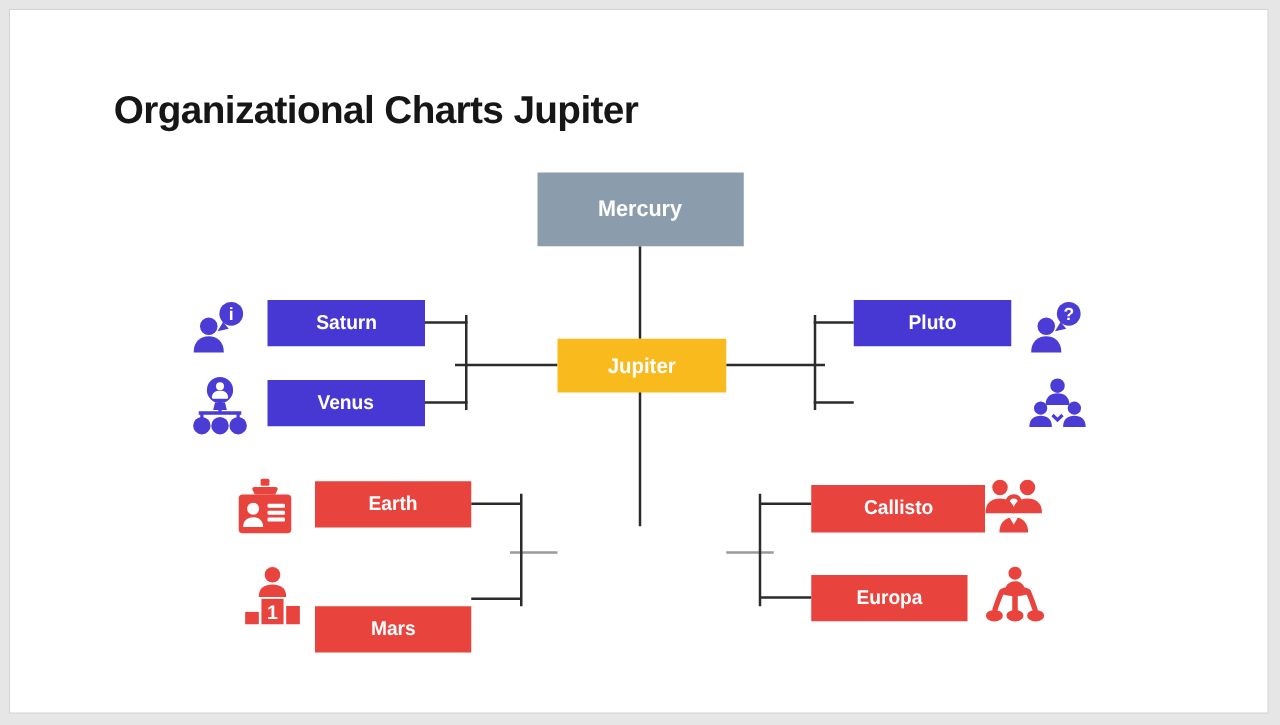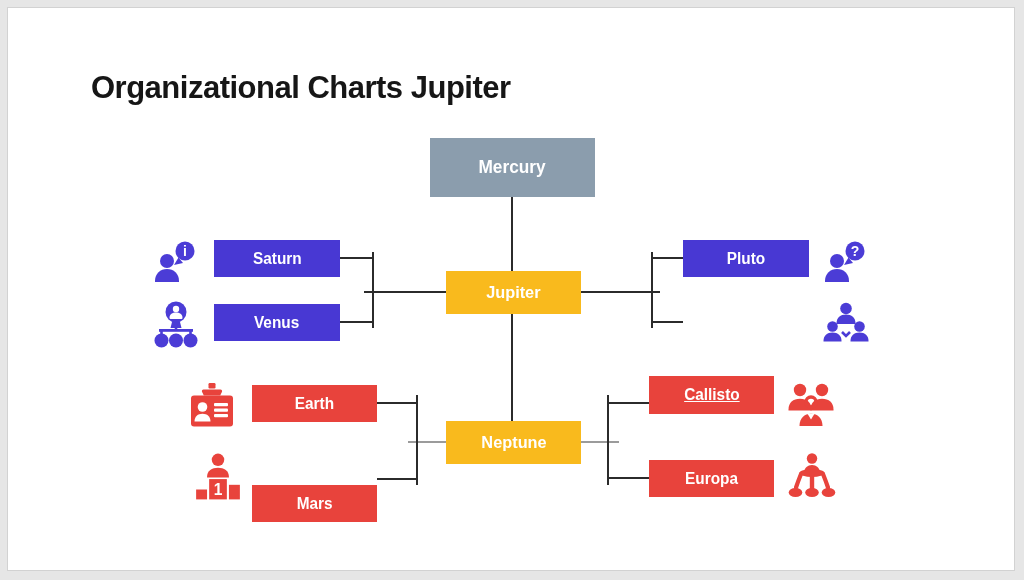--- a/index.html
+++ b/index.html
@@ -47,39 +47,36 @@
   <div class="line" style="left:607px;top:395px;width:1.5px;height:90px;"></div>
   <div class="line" style="left:608px;top:402px;width:41px;height:1.5px;"></div>
   <div class="line" style="left:608px;top:477px;width:41px;height:1.5px;"></div>
 
   <div class="node box-gray" style="left:430px;top:138px;width:165px;height:59px;font-size:18px;text-align:right;">
     <span>Mercury</span>
   </div>
   <div class="node box-amber" style="left:446px;top:271px;width:135px;height:43px;font-size:17px;">
     <span>Jupiter</span>
   </div>
-  <div class="node box-amber" style="left:446px;top:421px;width:135px;height:43px;font-size:17px;">
-    <span>Neptune</span>
-  </div>
   <div class="node box-blue" style="left:214px;top:240px;width:126px;height:37px;font-size:16px;">
     <span>Saturn</span>
   </div>
   <div class="node box-blue" style="left:214px;top:304px;width:126px;height:37px;font-size:16px;">
     <span>Venus</span>
   </div>
   <div class="node box-blue" style="left:683px;top:240px;width:126px;height:37px;font-size:16px;">
     <span>Pluto</span>
   </div>
   <div class="node box-red" style="left:252px;top:385px;width:125px;height:37px;font-size:16px;justify-content:center;">
     <span>Earth</span>
   </div>
   <div class="node box-red" style="left:252px;top:485px;width:125px;height:37px;font-size:16px;">
     <span>Mars</span>
   </div>
-  <div class="node box-red" style="left:649px;top:376px;width:125px;height:38px;font-size:16px;text-decoration:underline;">
+  <div class="node box-red" style="left:649px;top:388px;width:139px;height:38px;font-size:16px;">
     <span>Callisto</span>
   </div>
   <div class="node box-red" style="left:649px;top:460px;width:125px;height:37px;font-size:16px;">
     <span>Europa</span>
   </div>
 
   <div class="icon icon-blue" style="left:152px;top:238px;width:48px;height:48px;">
     <svg viewBox="0 0 48 48" fill="currentColor">
       <circle cx="15" cy="23" r="7"></circle>
       <path d="M3 44 v-1 c0-7.5 5.4-12 12-12 s12 4.5 12 12 v1 z"></path>

